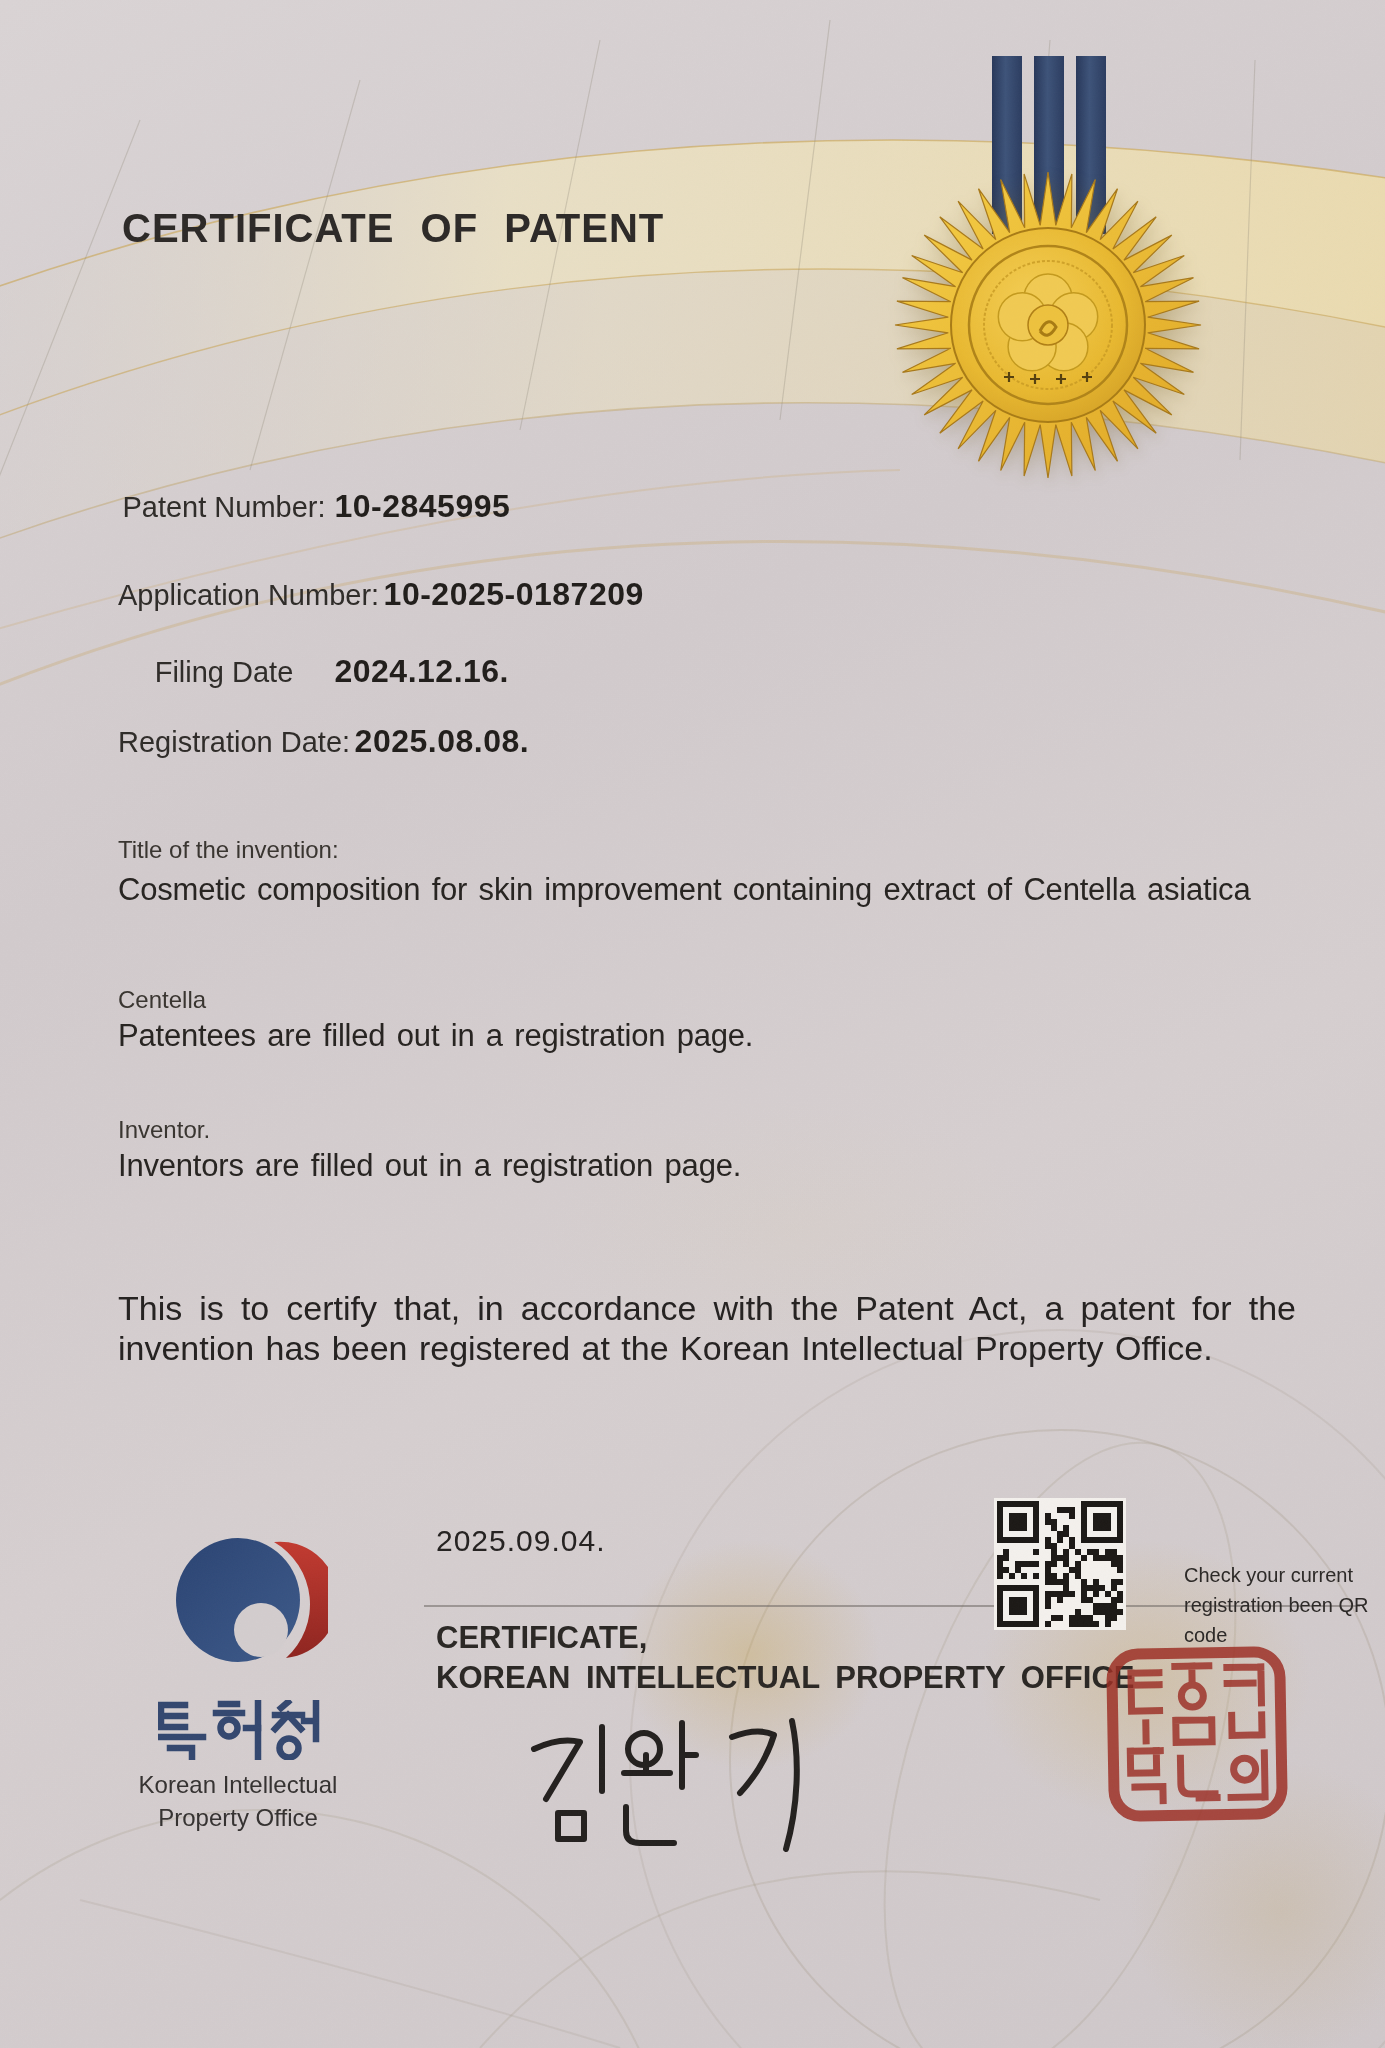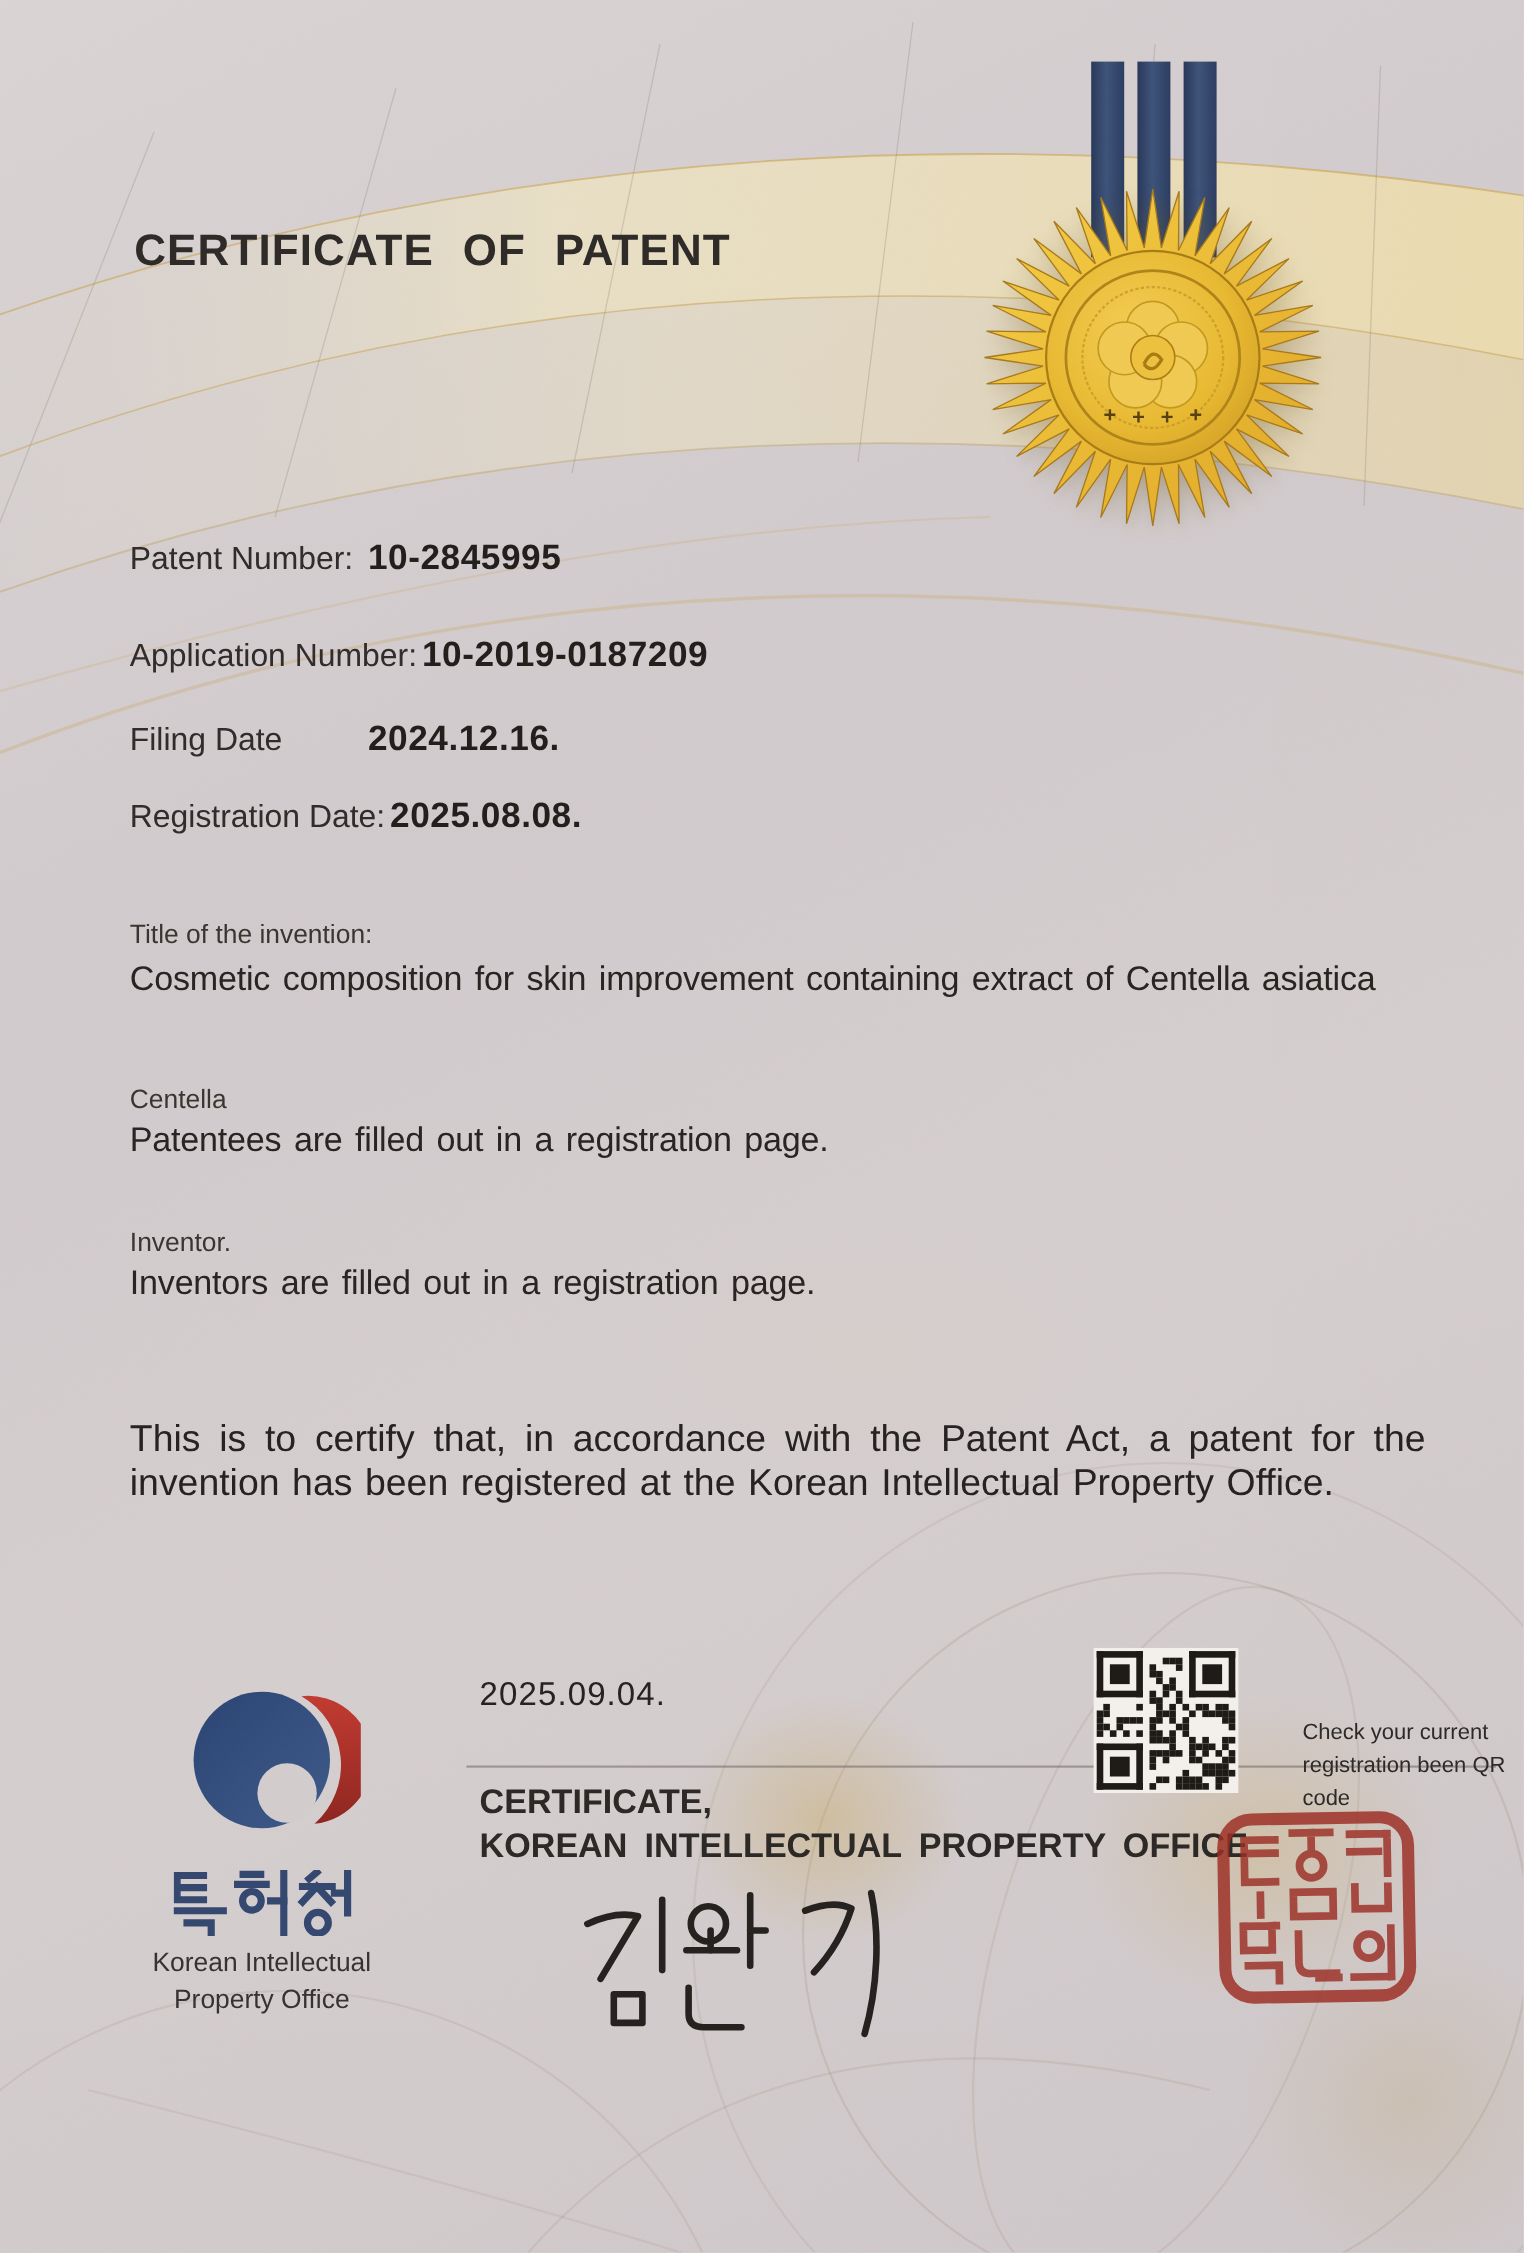--- a/index.html
+++ b/index.html
@@ -5,21 +5,21 @@
   html,body{margin:0;padding:0;background:#d4cecf;}
   .page{position:relative;width:1385px;height:2048px;overflow:hidden;margin:0 auto;
         font-family:"Liberation Sans",sans-serif;
         background:linear-gradient(155deg,#dad4d5 0%,#d2cbcd 35%,#d6cfd0 60%,#cfc8ca 100%);}
   .abs{position:absolute;}
   .bglayer{position:absolute;left:0;top:0;pointer-events:none;}
   
   .cert-title{left:122px;top:206px;font-size:40px;font-weight:700;color:#2c2927;
               letter-spacing:1px;word-spacing:14px;z-index:5;}
   .frow{left:118px;z-index:5;white-space:nowrap;}
-  .flabel{display:inline-block;min-width:212px;font-size:29px;color:#2e2b28;}
+  .flabel{display:inline-block;min-width:212px;font-size:29px;color:#2e2b28;text-align:center;}
   .fvalue{font-size:32px;font-weight:700;color:#201d1a;letter-spacing:.5px;}
   .sec-label{left:118px;font-size:24px;color:#38342f;z-index:5;}
   .sec-text{left:118px;font-size:31px;color:#262320;z-index:5;letter-spacing:-.2px;word-spacing:3px;}
   .decl{left:118px;top:1288px;width:1178px;font-size:34px;line-height:40px;color:#242120;
         text-align:justify;word-spacing:2px;z-index:5;}
   .issue-date{left:436px;top:1524px;font-size:30px;color:#242120;letter-spacing:1px;z-index:5;}
   .sig-rule{left:424px;top:1605px;width:936px;height:2px;background:rgba(110,104,100,.55);z-index:4;}
   .comm1{left:436px;top:1620px;font-size:31px;font-weight:600;color:#2a2724;word-spacing:5px;z-index:5;}
   .comm2{left:436px;top:1660px;font-size:31px;font-weight:600;color:#2a2724;word-spacing:7px;z-index:5;}
   .qr-caption{left:1184px;top:1560px;font-size:20px;line-height:30px;color:#2b2826;z-index:5;}
@@ -137,21 +137,21 @@
   </svg>
 
   <div class="abs cert-title">CERTIFICATE OF PATENT</div>
 
   <div class="abs frow" style="top:488px">
     <span class="flabel">Patent Number:</span>
     <span class="fvalue">10-2845995</span>
   </div>
   <div class="abs frow" style="top:576px">
     <span class="flabel">Application Number:</span>
-    <span class="fvalue">10-2019-0187209</span>
+    <span class="fvalue">10-2025-0187209</span>
   </div>
   <div class="abs frow" style="top:653px">
     <span class="flabel">Filing Date</span>
     <span class="fvalue">2024.12.16.</span>
   </div>
   <div class="abs frow" style="top:723px">
     <span class="flabel">Registration Date:</span>
     <span class="fvalue">2025.08.08.</span>
   </div>
 

